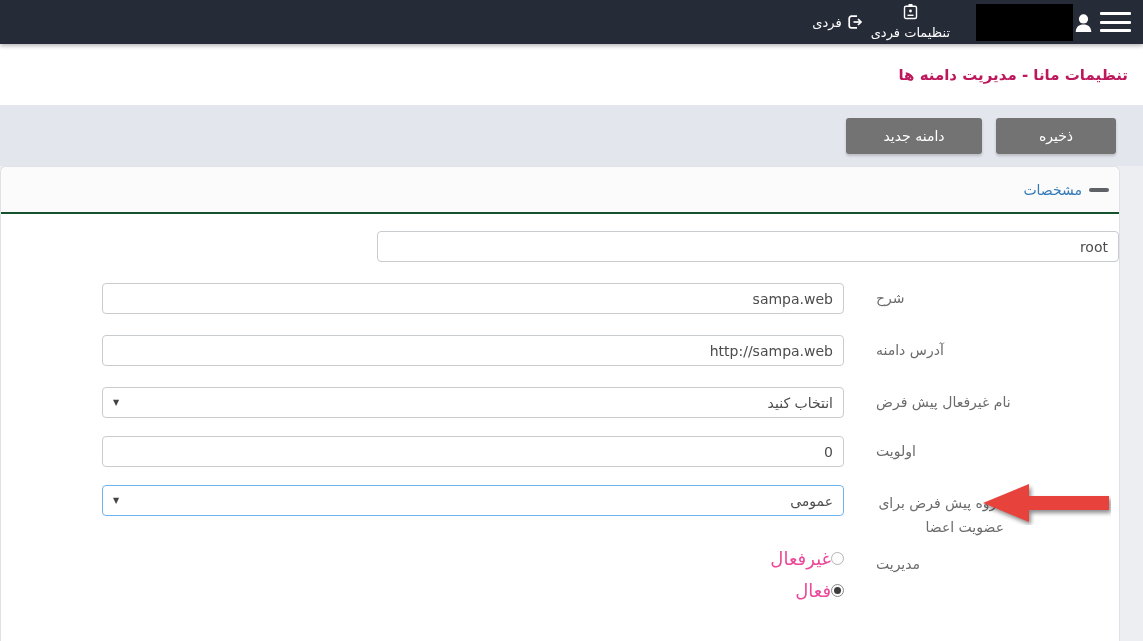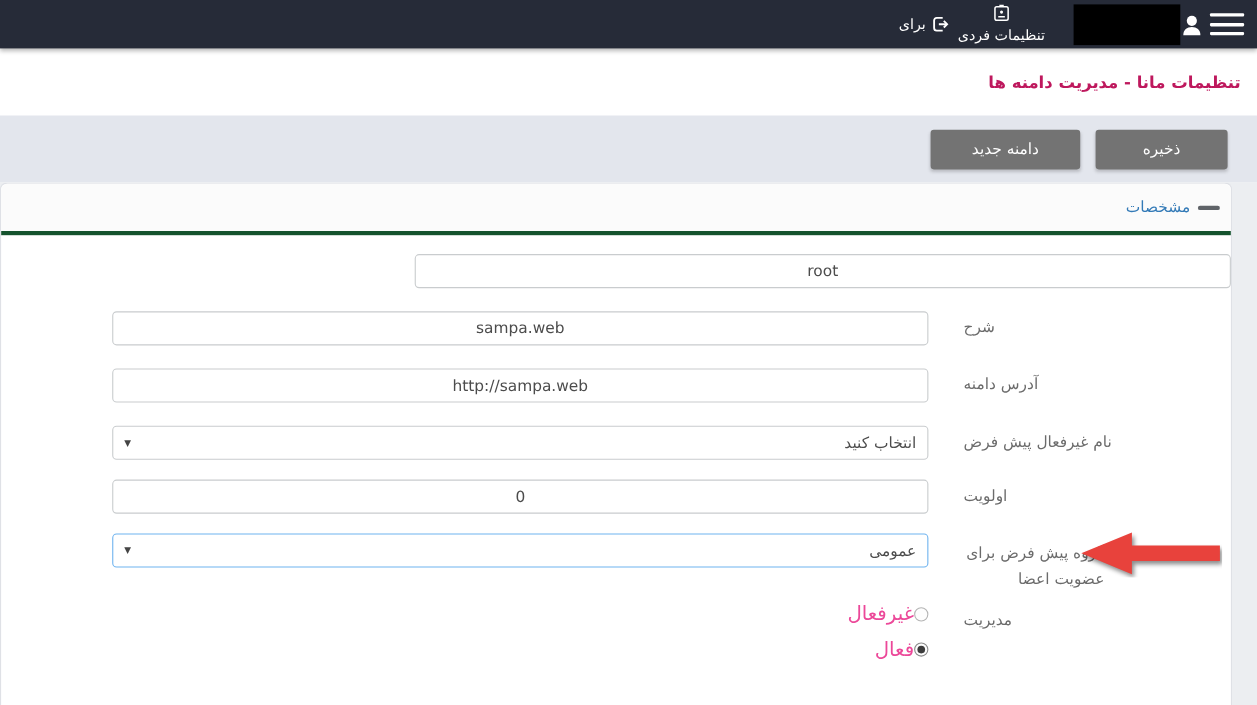--- a/index.html
+++ b/index.html
@@ -31,40 +31,40 @@
          font-family:inherit; font-size:14px; cursor:pointer;
          box-shadow:0 2px 3px rgba(0,0,0,.18); }
   .btn-save { min-width:120px; }
   .btn-new  { min-width:136px; }
 
   
   .content { position:relative; height:475px; background:#eceef1; }
   .panel { position:absolute; top:0; right:23px; left:0; bottom:-10px;
            background:#fff; border:1px solid #dfe1e6; border-bottom:none;
            border-radius:6px 6px 0 0; }
-  .panel-header { height:47px; background:#fbfbfb; border-bottom:4px solid #14532d;
+  .panel-header { height:47px; background:#fbfbfb; border-bottom:2px solid #14532d;
                   border-radius:6px 6px 0 0; display:flex; align-items:center;
                   padding:0 10px; gap:7px; }
   .collapse-dash { width:20px; height:4px; background:#5f6368; border-radius:2px; cursor:pointer; }
   .panel-title { color:#337ab7; font-size:14px; }
 
   
   .form { padding-top:17px; }
   .frow { display:flex; align-items:center; margin-bottom:21px; }
   .frow.tight { margin-bottom:18px; }
   .frow.group { align-items:flex-start; position:relative; margin-bottom:12px; }
   .frow.status { align-items:flex-start; margin-bottom:0; }
   .label-cell { flex:none; width:275px; padding-left:32px; text-align:left;
                 color:#6b6b6b; font-size:14px; line-height:17px; }
   .label-cell.group-lb { text-align:right; padding-right:115px; padding-top:6px; line-height:24px; }
   .label-cell.status-lb { padding-top:5px; }
   .field-cell { flex:none; width:742px; }
   .tf { width:100%; height:31px; border:1px solid #c9ccce; border-radius:4px;
         padding:0 10px; font-family:"DejaVu Sans",sans-serif; font-size:14px; color:#4c4c4c;
-        direction:ltr; text-align:center; background:#fff; outline:none; }
+        direction:ltr; text-align:right; background:#fff; outline:none; }
   .select { width:100%; height:31px; border:1px solid #c9ccce; border-radius:4px;
             background:#fff; display:flex; align-items:center; justify-content:space-between;
             padding:0 10px; font-size:14px; color:#4c4c4c; cursor:pointer; }
   .select.focused { border-color:#6fb3ef; }
   .caret { font-size:8px; color:#444; line-height:1; }
 
   
   .radio-group { display:flex; flex-direction:column; align-items:flex-start; }
   .radio-row { display:flex; align-items:center; height:14px; cursor:pointer; }
   .radio-row + .radio-row { margin-top:18px; }
@@ -106,21 +106,21 @@
     <span>تنظیمات فردی</span>
   </div>
   <div class="nav-link logout">
     <span class="nav-ico">
       <svg width="16" height="16" viewBox="0 0 16 16" fill="none" stroke="#fff" stroke-width="1.7">
         <path d="M10 2.2 H4.6 C3.2 2.2 2.2 3.2 2.2 4.6 v6.8 c0 1.4 1 2.4 2.4 2.4 H10"></path>
         <line x1="6.5" y1="8" x2="13.6" y2="8"></line>
         <path d="M11 5 l3 3 l-3 3"></path>
       </svg>
     </span>
-    <span>برای</span>
+    <span>فردی</span>
   </div>
 </div>
 
 <div class="titlebar">
   <span class="page-title">تنظیمات مانا - مدیریت دامنه ها</span>
 </div>
 
 <div class="toolbar">
   <button class="btn btn-save">ذخیره</button>
   <button class="btn btn-new">دامنه جدید</button>

